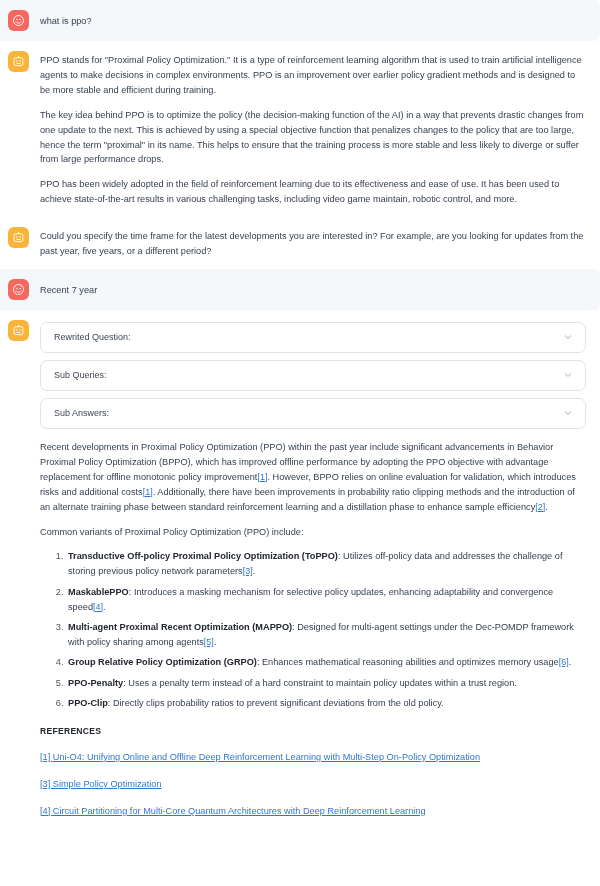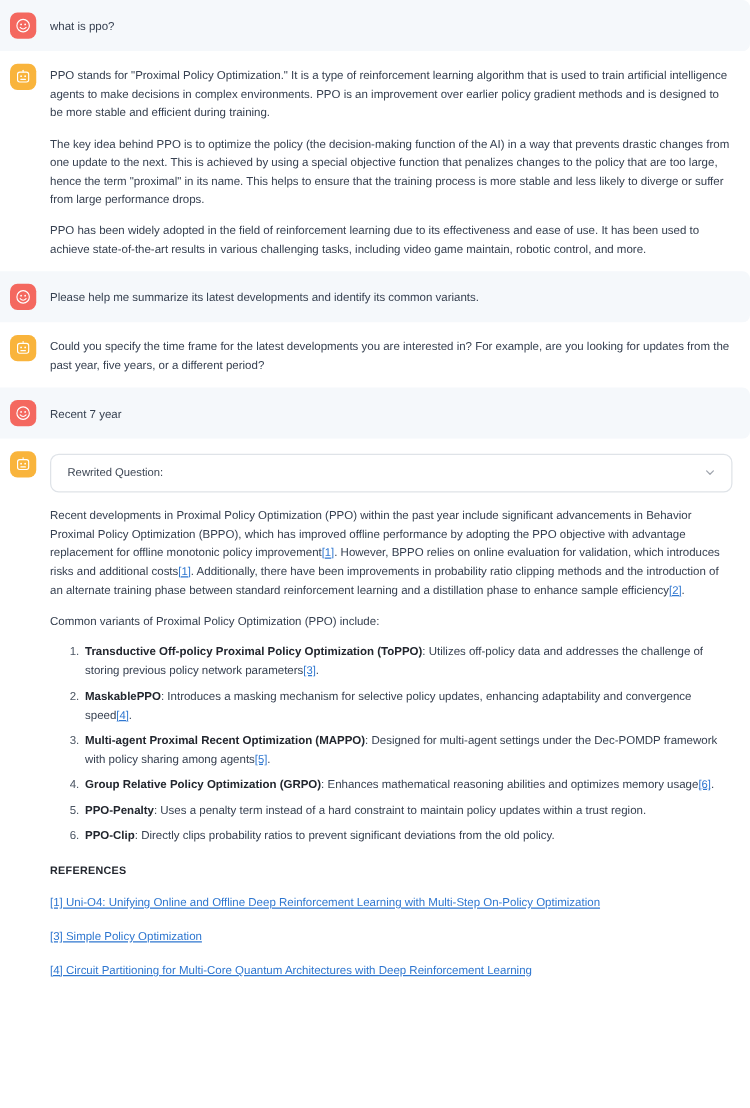--- a/index.html
+++ b/index.html
@@ -136,33 +136,20 @@
         <path d="M8.6 15.7h6.8" stroke="#ffffff" stroke-width="1.6" stroke-linecap="round"></path>
       </svg>
     </div>
     <div class="bubble">
       <p class="para">PPO stands for "Proximal Policy Optimization." It is a type of reinforcement learning algorithm that is used to train artificial intelligence agents to make decisions in complex environments. PPO is an improvement over earlier policy gradient methods and is designed to be more stable and efficient during training.</p>
       <p class="para">The key idea behind PPO is to optimize the policy (the decision-making function of the AI) in a way that prevents drastic changes from one update to the next. This is achieved by using a special objective function that penalizes changes to the policy that are too large, hence the term "proximal" in its name. This helps to ensure that the training process is more stable and less likely to diverge or suffer from large performance drops.</p>
       <p class="para">PPO has been widely adopted in the field of reinforcement learning due to its effectiveness and ease of use. It has been used to achieve state-of-the-art results in various challenging tasks, including video game maintain, robotic control, and more.</p>
     </div>
   </div>
 
-  <div class="msg user">
-    <div class="avatar user">
-      <svg width="13" height="13" viewBox="0 0 24 24" fill="none">
-        <circle cx="12" cy="12" r="9.2" stroke="#ffffff" stroke-width="1.7"></circle>
-        <circle cx="9" cy="10.2" r="1.35" fill="#ffffff"></circle>
-        <circle cx="15" cy="10.2" r="1.35" fill="#ffffff"></circle>
-        <path d="M7.6 14.6c1.3 1.6 2.8 2.3 4.4 2.3s3.1-.7 4.4-2.3" stroke="#ffffff" stroke-width="1.6" stroke-linecap="round"></path>
-      </svg>
-    </div>
-    <div class="bubble">
-      <p class="para">Please help me summarize its latest developments and identify its common variants.</p>
-    </div>
-  </div>
 
   <div class="msg assistant">
     <div class="avatar bot">
       <svg width="13" height="13" viewBox="0 0 24 24" fill="none">
         <path d="M12 2.2v2.4" stroke="#ffffff" stroke-width="1.6" stroke-linecap="round"></path>
         <rect x="3.8" y="5" width="16.4" height="14.6" rx="3.2" stroke="#ffffff" stroke-width="1.7"></rect>
         <circle cx="9" cy="11" r="1.35" fill="#ffffff"></circle>
         <circle cx="15" cy="11" r="1.35" fill="#ffffff"></circle>
         <path d="M8.6 15.7h6.8" stroke="#ffffff" stroke-width="1.6" stroke-linecap="round"></path>
       </svg>
@@ -194,20 +181,32 @@
         <circle cx="9" cy="11" r="1.35" fill="#ffffff"></circle>
         <circle cx="15" cy="11" r="1.35" fill="#ffffff"></circle>
         <path d="M8.6 15.7h6.8" stroke="#ffffff" stroke-width="1.6" stroke-linecap="round"></path>
       </svg>
     </div>
     <div class="bubble">
 
       <div class="panels">
         <div class="panel">
           <span class="panel-label">Rewrited Question:</span>
+          <svg class="chev" viewBox="0 0 24 24" fill="none">
+            <path d="M5.5 9l6.5 6.4L18.5 9" stroke="#6b7280" stroke-width="2.3" stroke-linecap="round" stroke-linejoin="round"></path>
+          </svg>
+        </div>
+        <div class="panel">
+          <span class="panel-label">Sub Queries:</span>
+          <svg class="chev" viewBox="0 0 24 24" fill="none">
+            <path d="M5.5 9l6.5 6.4L18.5 9" stroke="#6b7280" stroke-width="2.3" stroke-linecap="round" stroke-linejoin="round"></path>
+          </svg>
+        </div>
+        <div class="panel">
+          <span class="panel-label">Sub Answers:</span>
           <svg class="chev" viewBox="0 0 24 24" fill="none">
             <path d="M5.5 9l6.5 6.4L18.5 9" stroke="#6b7280" stroke-width="2.3" stroke-linecap="round" stroke-linejoin="round"></path>
           </svg>
         </div>
       </div>
 
       <p class="para"><span>Recent developments in Proximal Policy Optimization (PPO) within the past year include significant advancements in Behavior Proximal Policy Optimization (BPPO), which has improved offline performance by adopting the PPO objective with advantage replacement for offline monotonic policy improvement</span><a class="cite" href="#">[1]</a><span>. However, BPPO relies on online evaluation for validation, which introduces risks and additional costs</span><a class="cite" href="#">[1]</a><span>. Additionally, there have been improvements in probability ratio clipping methods and the introduction of an alternate training phase between standard reinforcement learning and a distillation phase to enhance sample efficiency</span><a class="cite" href="#">[2]</a><span>.</span></p>
 
       <p class="para">Common variants of Proximal Policy Optimization (PPO) include:</p>
 

